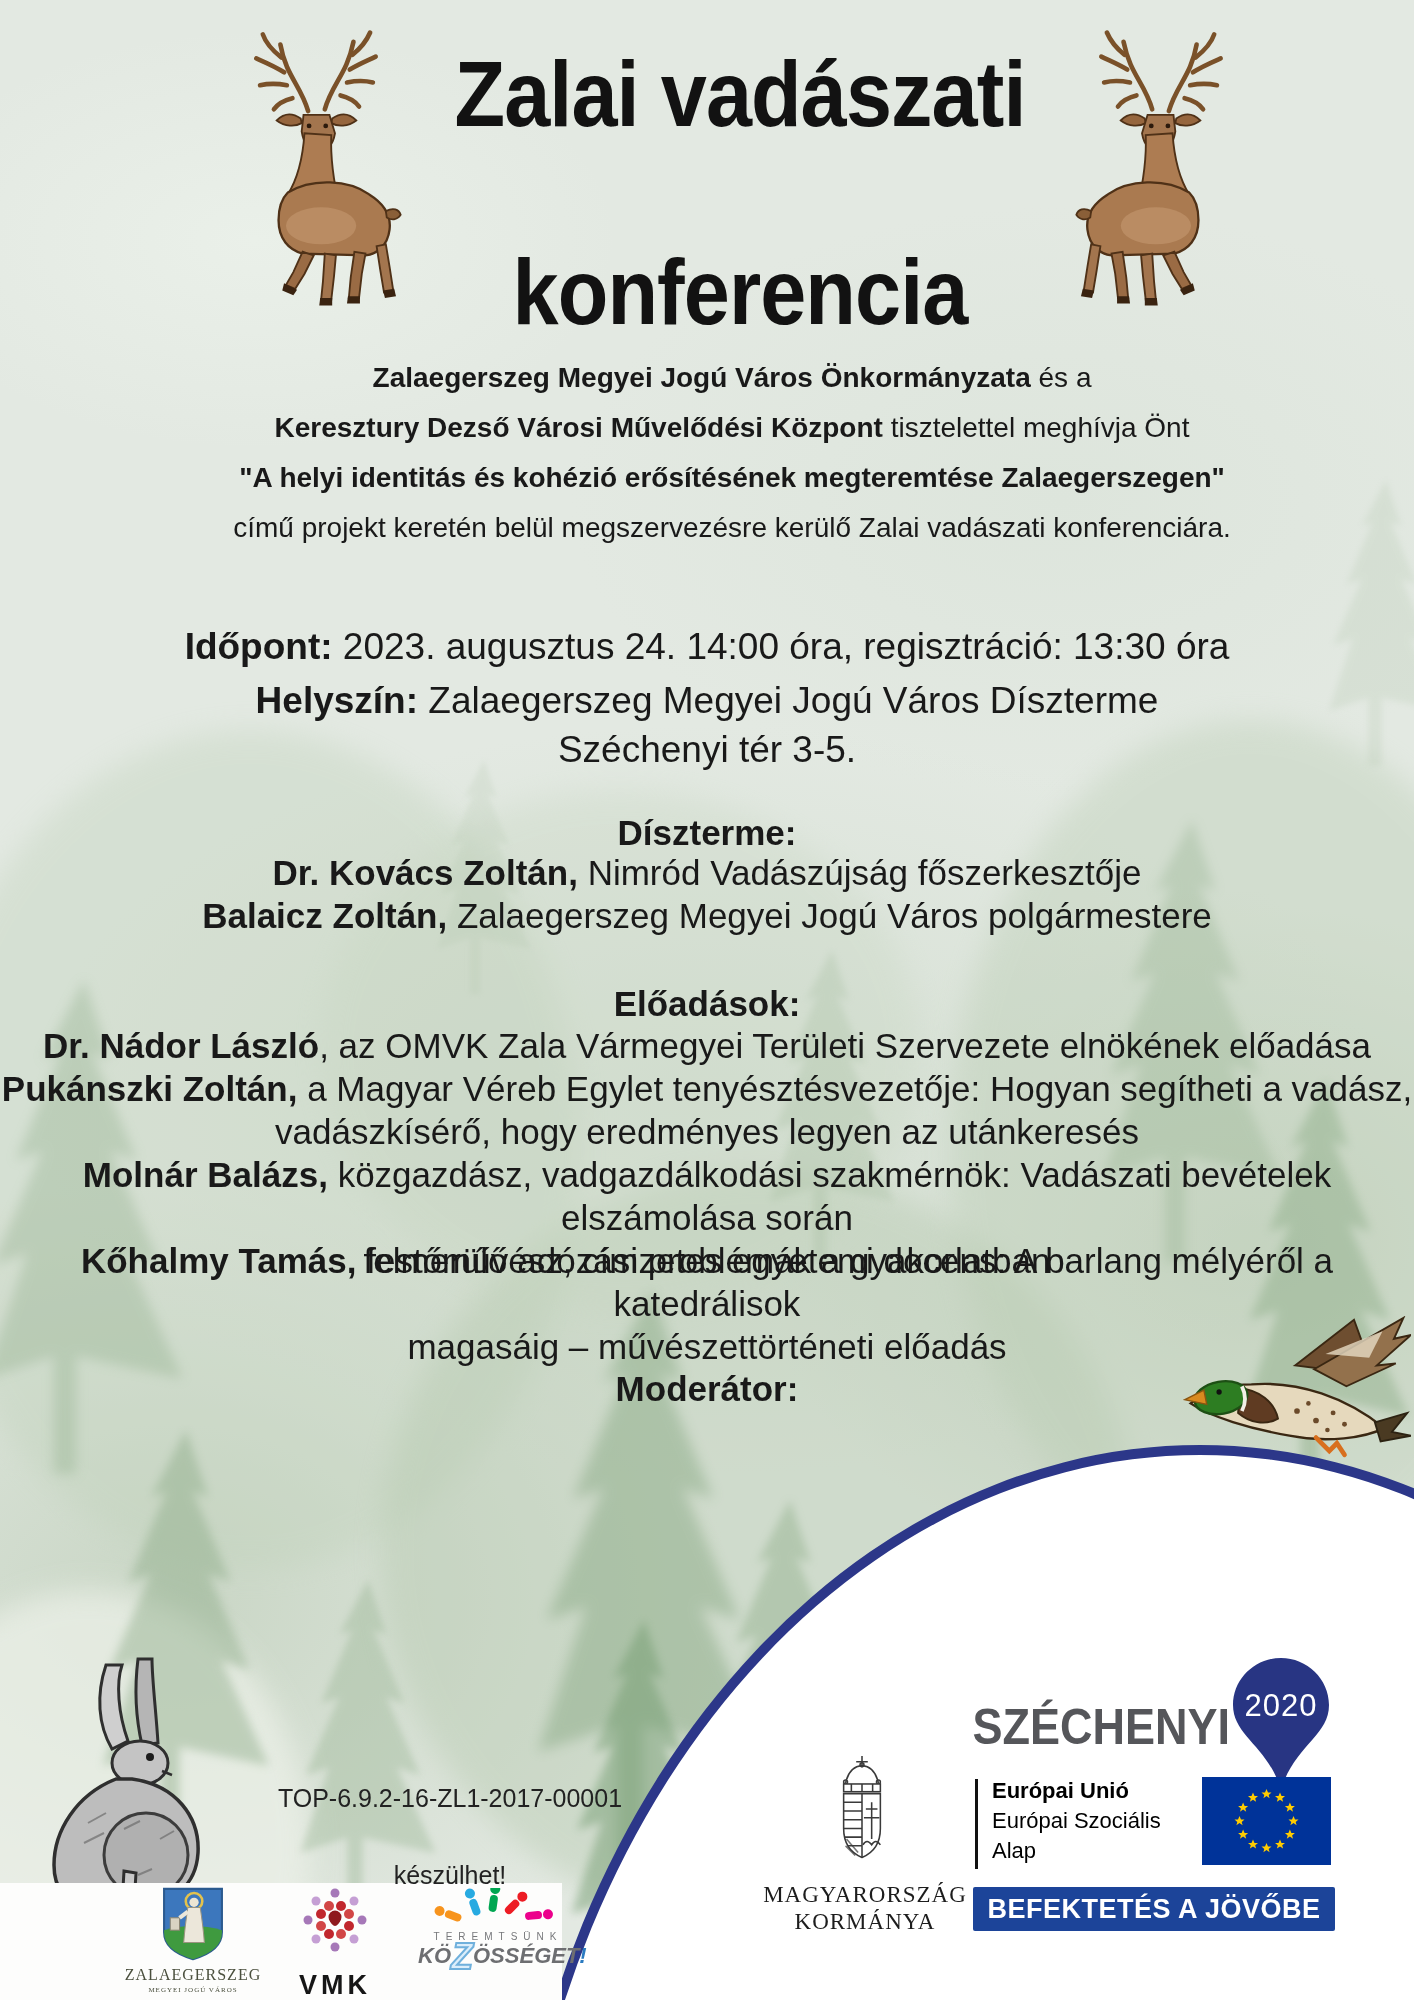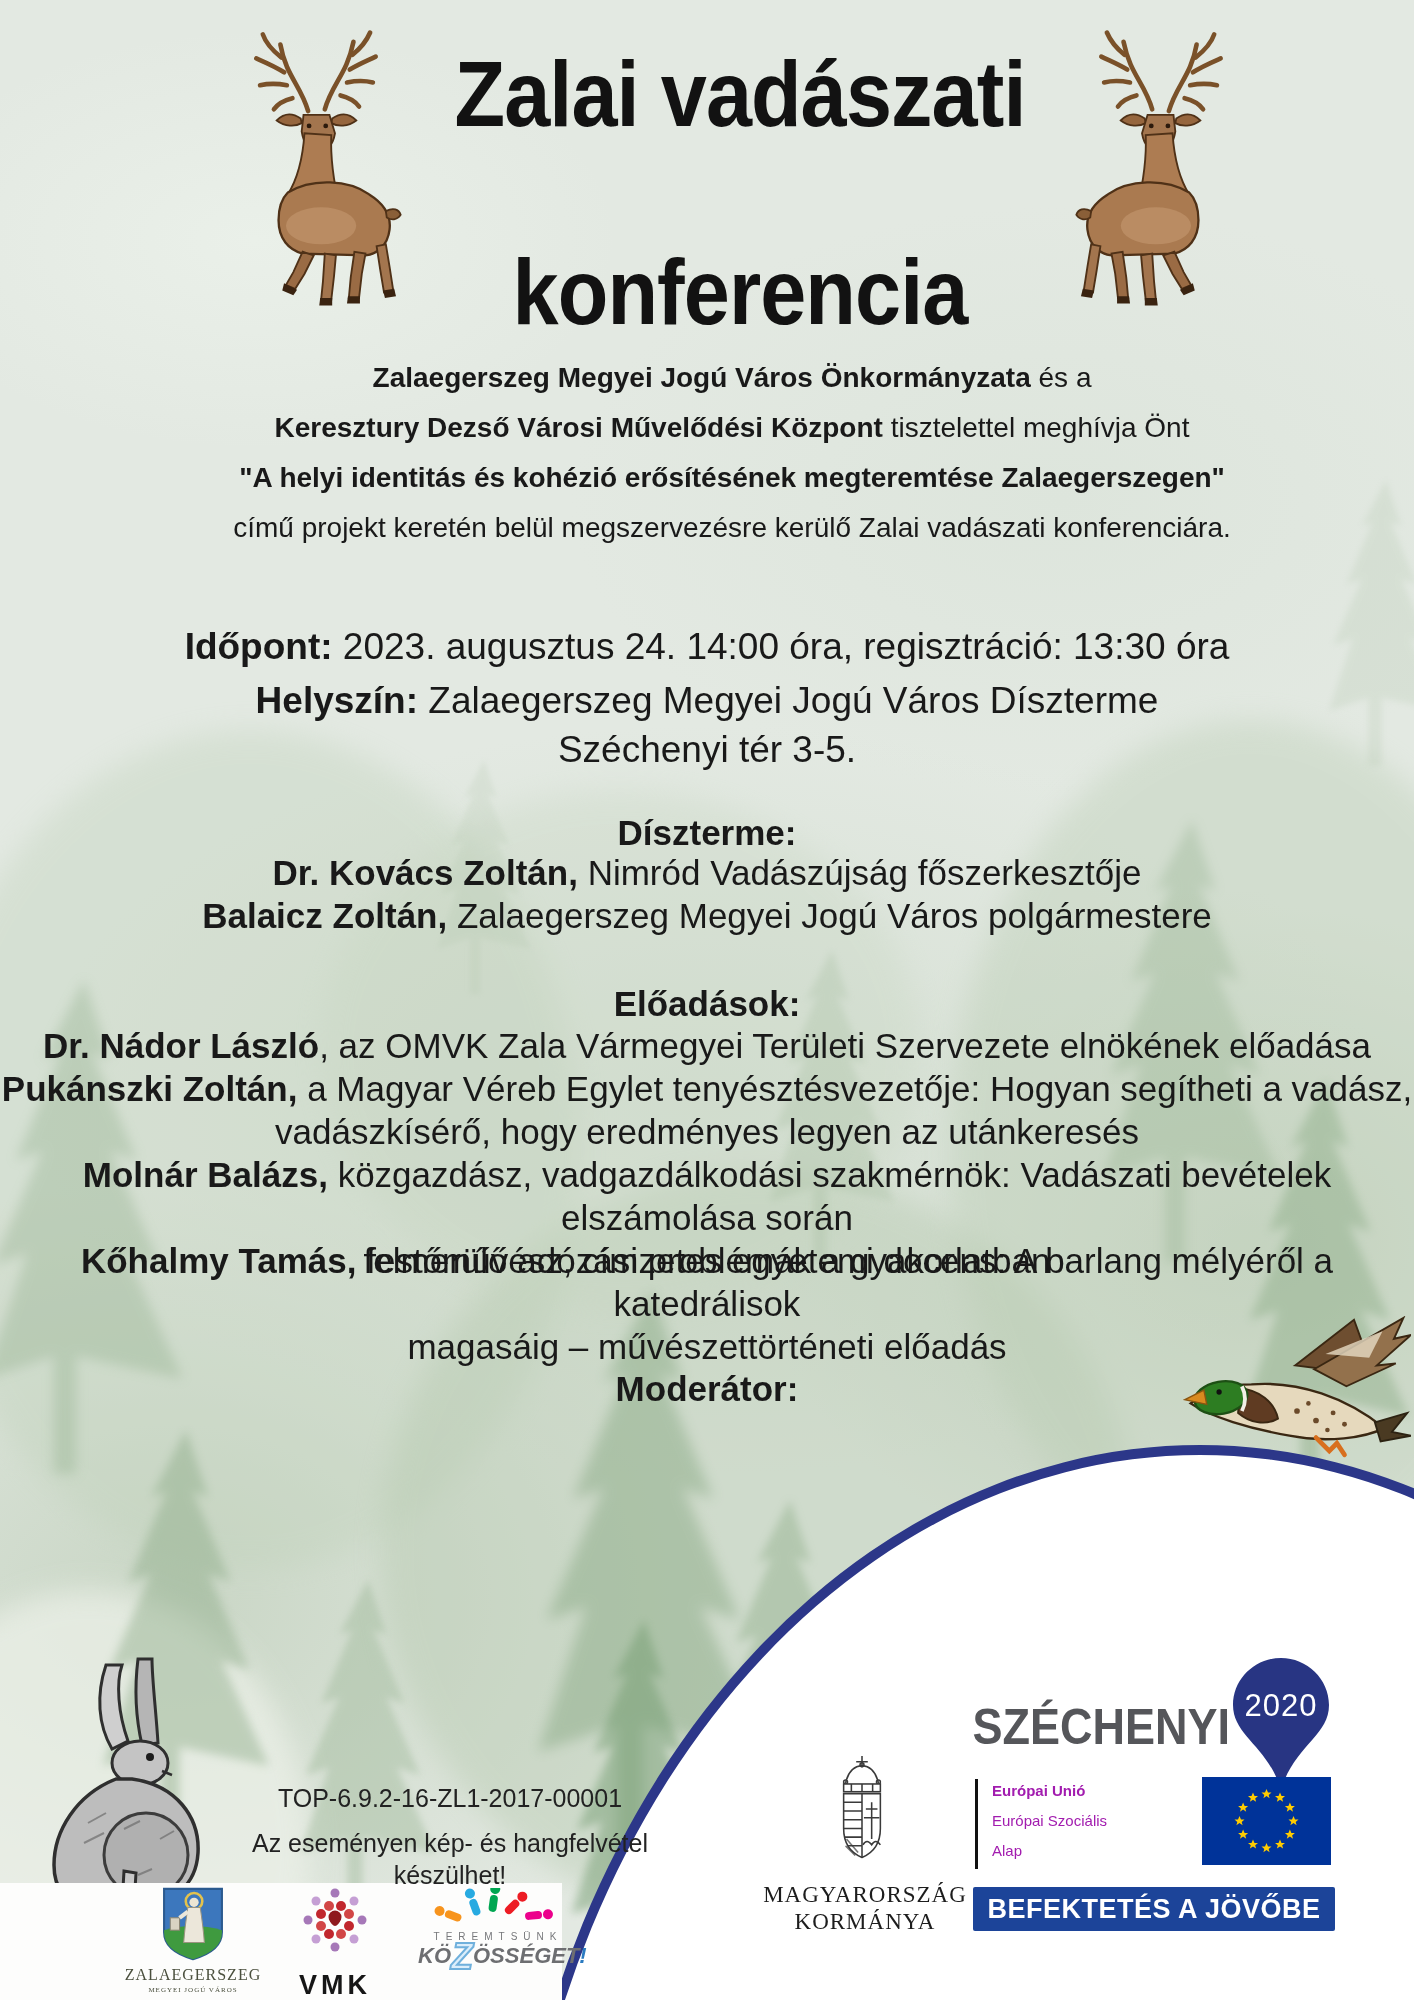--- a/index.html
+++ b/index.html
@@ -31,21 +31,21 @@
   .footer-note{position:absolute;width:420px;text-align:center;color:#222;z-index:4;}
   .szechenyi{position:absolute;left:940px;top:1698px;width:290px;text-align:right;z-index:4;
     font-weight:bold;font-size:50px;letter-spacing:0;color:#55565a;transform:scaleX(.9);transform-origin:right;}
   .pin{position:absolute;left:1233px;top:1656px;width:100px;height:176px;z-index:4;}
   .hun-crest{position:absolute;left:831px;top:1754px;width:62px;height:116px;z-index:4;}
   .gov-text{position:absolute;left:715px;top:1882px;width:300px;z-index:4;text-align:center;
     font-family:"Liberation Serif",serif;color:#1d1d1d;}
   .gov-text .l1{font-size:23px;letter-spacing:1px;}
   .gov-text .l2{font-size:23px;letter-spacing:1px;margin-top:1px;}
   .eu-bar{position:absolute;left:975px;top:1779px;width:3px;height:90px;background:#111;z-index:4;}
-  .eu-text{position:absolute;left:992px;top:1776px;width:210px;z-index:4;font-size:15px;line-height:30px;color:#a21caf;}
+  .eu-text{position:absolute;left:992px;top:1776px;width:210px;z-index:4;font-size:22px;line-height:30px;color:#000000;}
   .eu-flag{position:absolute;left:1202px;top:1777px;width:129px;height:88px;z-index:4;}
   .banner{position:absolute;left:973px;top:1887px;width:362px;height:44px;border-radius:2px;
     background:#1c4499;color:#fff;font-weight:bold;font-size:27px;line-height:44px;
     text-align:center;letter-spacing:.5px;z-index:4;}
   .logo-zala{position:absolute;left:118px;top:1886px;width:150px;text-align:center;z-index:4;}
   .logo-zala .crest{width:62px;height:76px;margin:0 auto;}
   .logo-zala .nm{font-family:"Liberation Serif",serif;font-size:16px;letter-spacing:1px;color:#4a4f3d;margin-top:4px;}
   .logo-zala .sub{font-family:"Liberation Serif",serif;font-size:7px;letter-spacing:1px;color:#4a4f3d;margin-top:2px;}
   .logo-vmk{position:absolute;left:295px;top:1888px;width:80px;text-align:center;z-index:4;}
   .logo-vmk .nm{font-size:27px;font-weight:bold;letter-spacing:4px;color:#161616;margin-top:18px;}
@@ -271,21 +271,20 @@
     <use href="#st" x="64.5" y="71"></use>
       <use href="#st" x="51" y="67.4"></use>
       <use href="#st" x="41.1" y="57.5"></use>
     <use href="#st" x="37.5" y="44"></use>
       <use href="#st" x="41.1" y="30.5"></use>
       <use href="#st" x="51" y="20.6"></use>
   </svg>
   <div class="banner">BEFEKTETÉS A JÖVŐBE</div>
 
   <div class="footer-note" style="left:240px;top:1784px;font-size:25px;">TOP-6.9.2-16-ZL1-2017-00001</div>
-  <div class="footer-note" style="left:240px;top:1829px;font-size:25px;">Az eseményen kép- és hangfelvétel</div>
   <div class="footer-note" style="left:240px;top:1861px;font-size:25px;">készülhet!</div>
 
   <div class="logo-zala">
     <svg class="crest" viewBox="0 0 60 72">
       <path d="M2,2 H58 V44 Q58,62 30,70 Q2,62 2,44 Z" fill="#3c77bd" stroke="#2b5a8f" stroke-width="2"></path>
       <path d="M2,42 Q30,34 58,42 V44 Q58,62 30,70 Q2,62 2,44 Z" fill="#3f9a3f"></path>
       <rect x="8" y="30" width="9" height="12" fill="#d9d3c2" stroke="#8b8572" stroke-width="1"></rect>
       <circle cx="31" cy="14" r="8" fill="none" stroke="#e3c24d" stroke-width="2.5"></circle>
       <circle cx="31" cy="15" r="4.5" fill="#ece5d4"></circle>
       <path d="M25,20 Q22,40 21,54 L41,54 Q40,40 37,20 Z" fill="#ece7da" stroke="#9b9480" stroke-width="1"></path>

